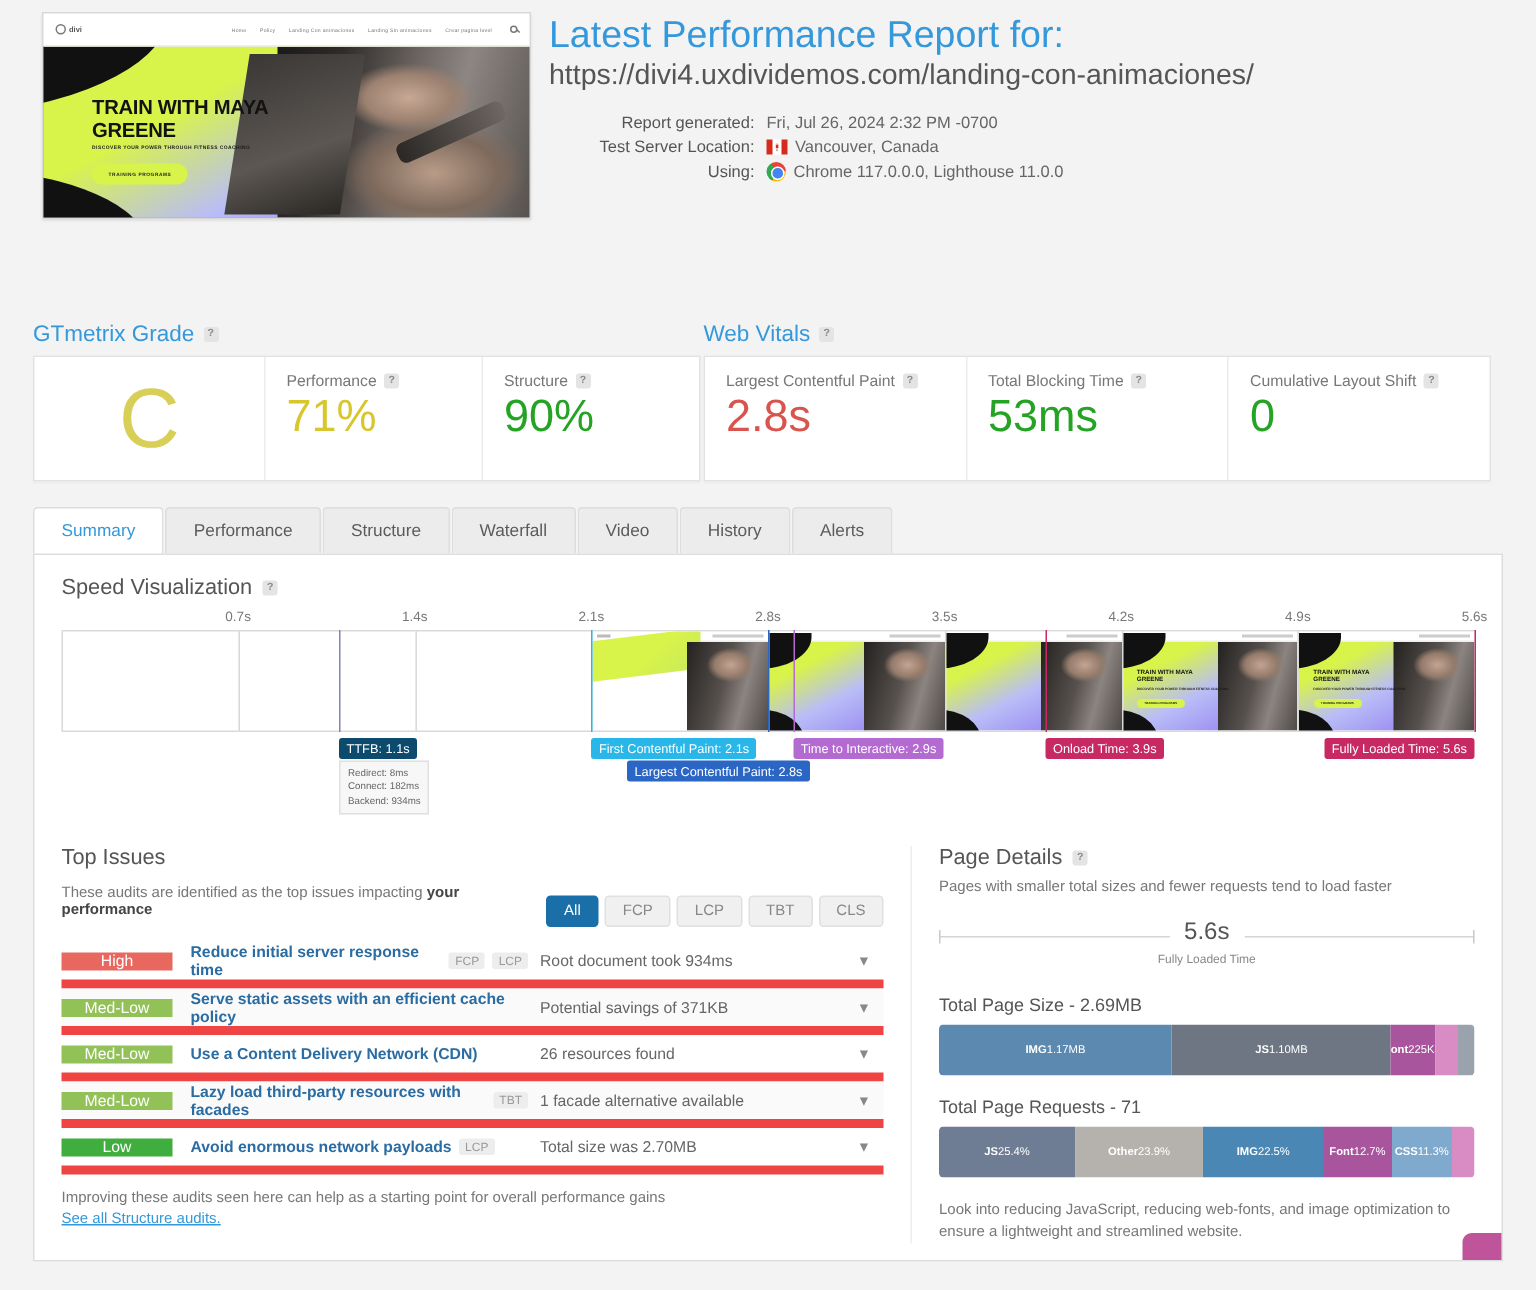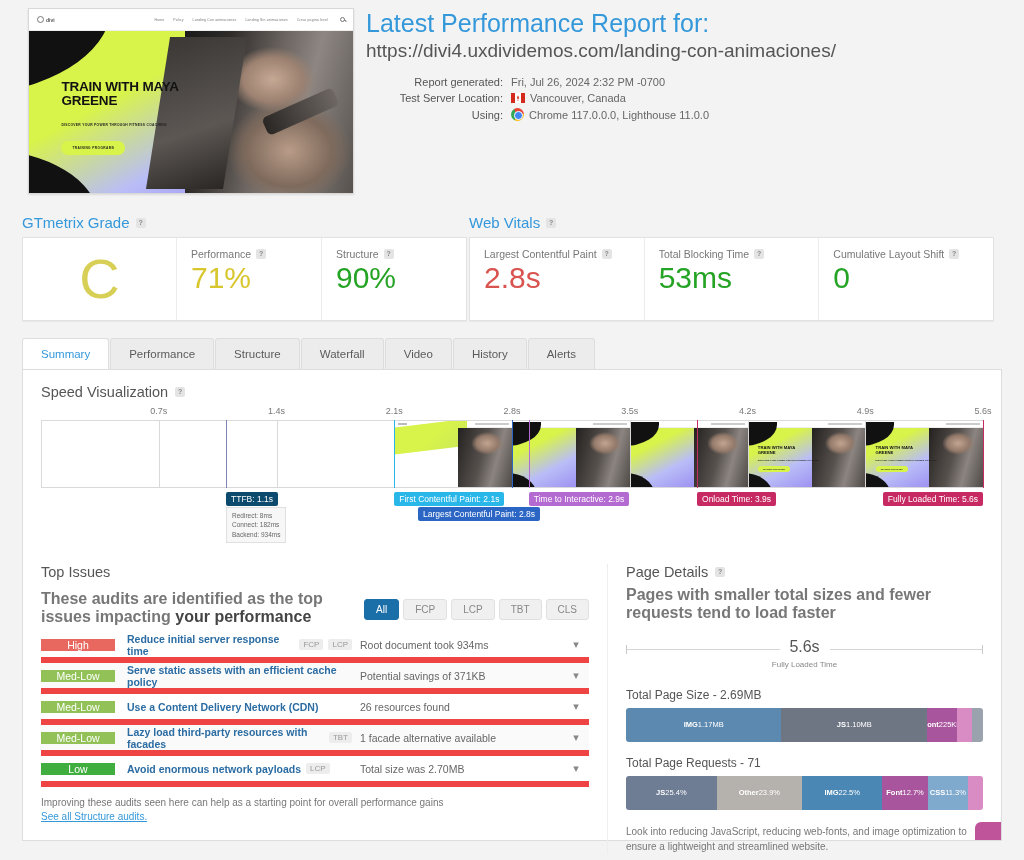--- a/index.html
+++ b/index.html
@@ -10,21 +10,21 @@
     font-family: "Liberation Sans", sans-serif;
     color: #444;
     overflow: hidden;
     position: relative;
   }
 
   
   .top-wrap { display: flex; padding: 4px 0 0 0; height: 210px; }
   .shot-col { width: 358px; padding-left: 28px; padding-top: 4px; }
   .site-shot {
-    width: 326px; height: 186px;
+    width: 326px; height: 138px;
     border: 1px solid #d8d8d8; background: #fef9c3;
     position: relative; overflow: hidden;
     box-shadow: 0 1px 2px rgba(0,0,0,.10);
   }
   .shot-nav {
     height: 22px; background: #fff; display: flex; align-items: center;
     padding: 0 8px; border-bottom: 1px solid #eee; position: relative; z-index: 3;
   }
   .shot-logo { font-size: 5px; color: #555; display:flex; align-items:center; gap:2px; }
   .shot-logo .ring {
@@ -199,21 +199,21 @@
   }
   .ttfb-detail {
     position:absolute; background:#f7f7f7; border:1px solid #e0e0e0;
     font-size: 6.5px; color:#666; padding: 3px 5px; line-height:1.45; z-index:7;
   }
 
   
   .lower { display:flex; margin-top: 18px; }
   .issues { width: 566px; padding-right: 18px; }
   .details { flex:1; padding-left: 18px; border-left: 1px solid #eee; }
-  .sub-note { font-size: 16px; color:#777; margin: 4px 0 6px 0; font-weight: bold; }
+  .sub-note { font-size: 10px; color:#777; margin: 4px 0 16px 0; }
   .sub-note b { color:#444; }
   .issues-head { display:flex; align-items:center; }
   .pills { margin-left:auto; display:flex; gap: 4px; }
   .pill {
     font-size: 10px; color:#888; background:#f0f0f0; border:1px solid #e0e0e0;
     padding: 4px 11px; border-radius: 3px; cursor:pointer;
   }
   .pill.active { background:#1b6fa8; border-color:#1b6fa8; color:#fff; }
   .issue-row {
     display:flex; align-items:center; border-bottom:6px solid #ef4444; min-height: 31px;

